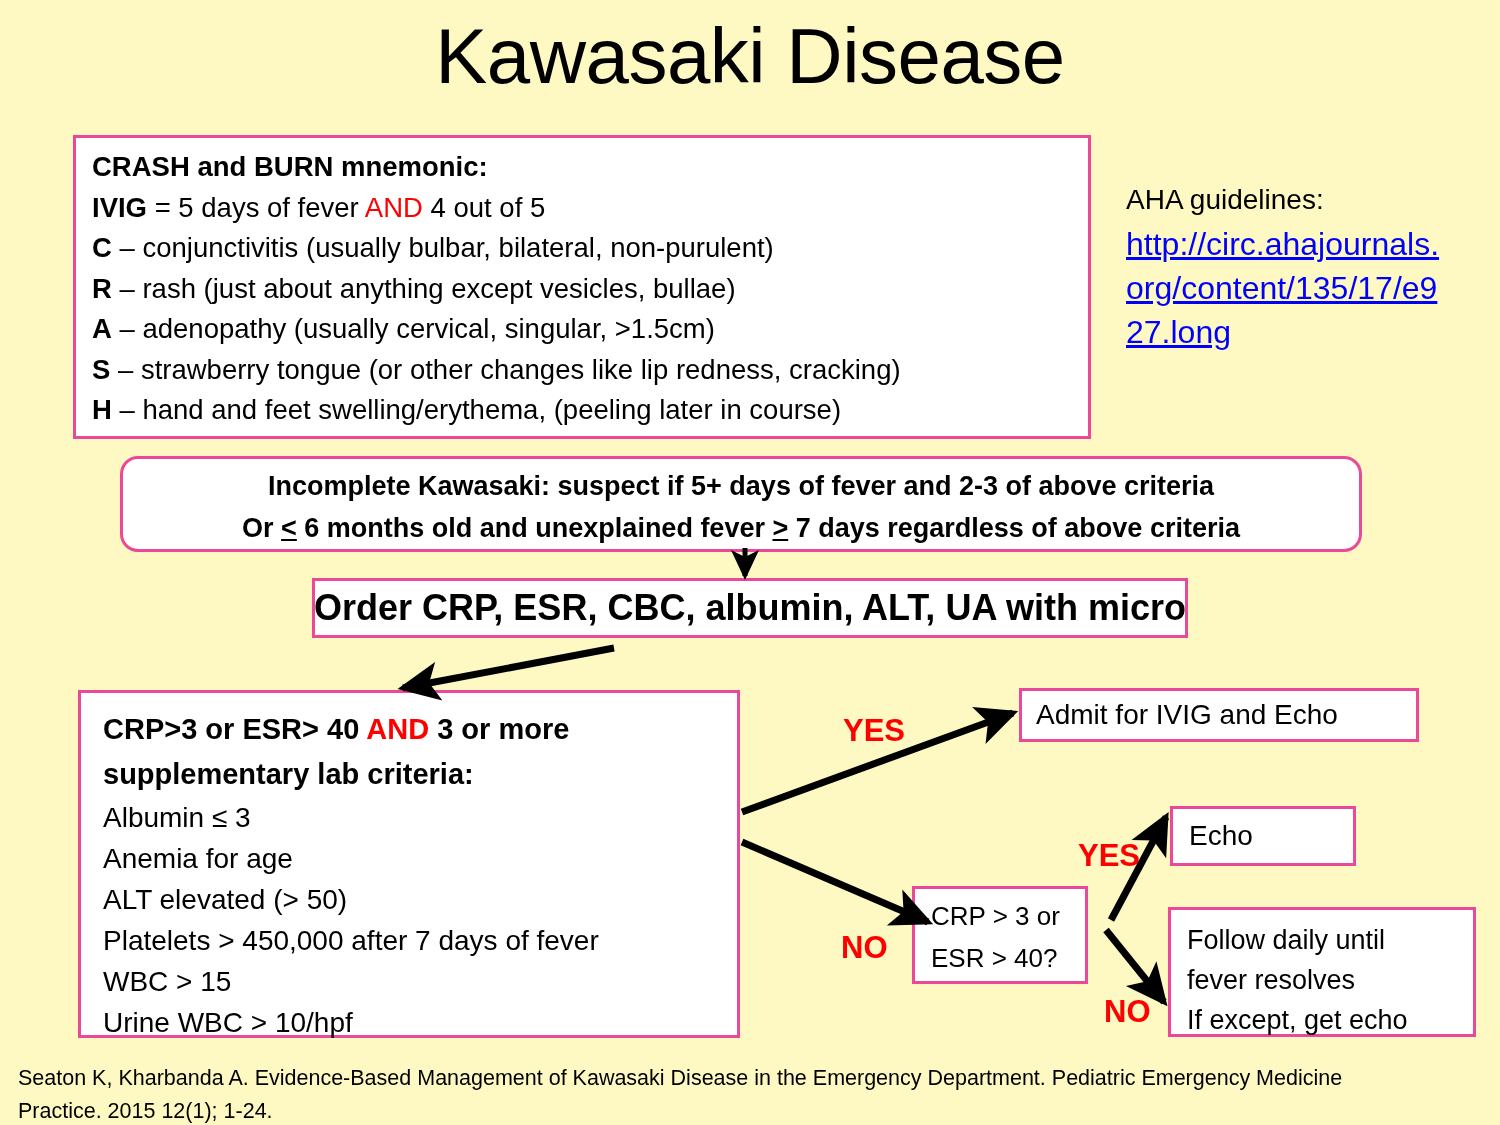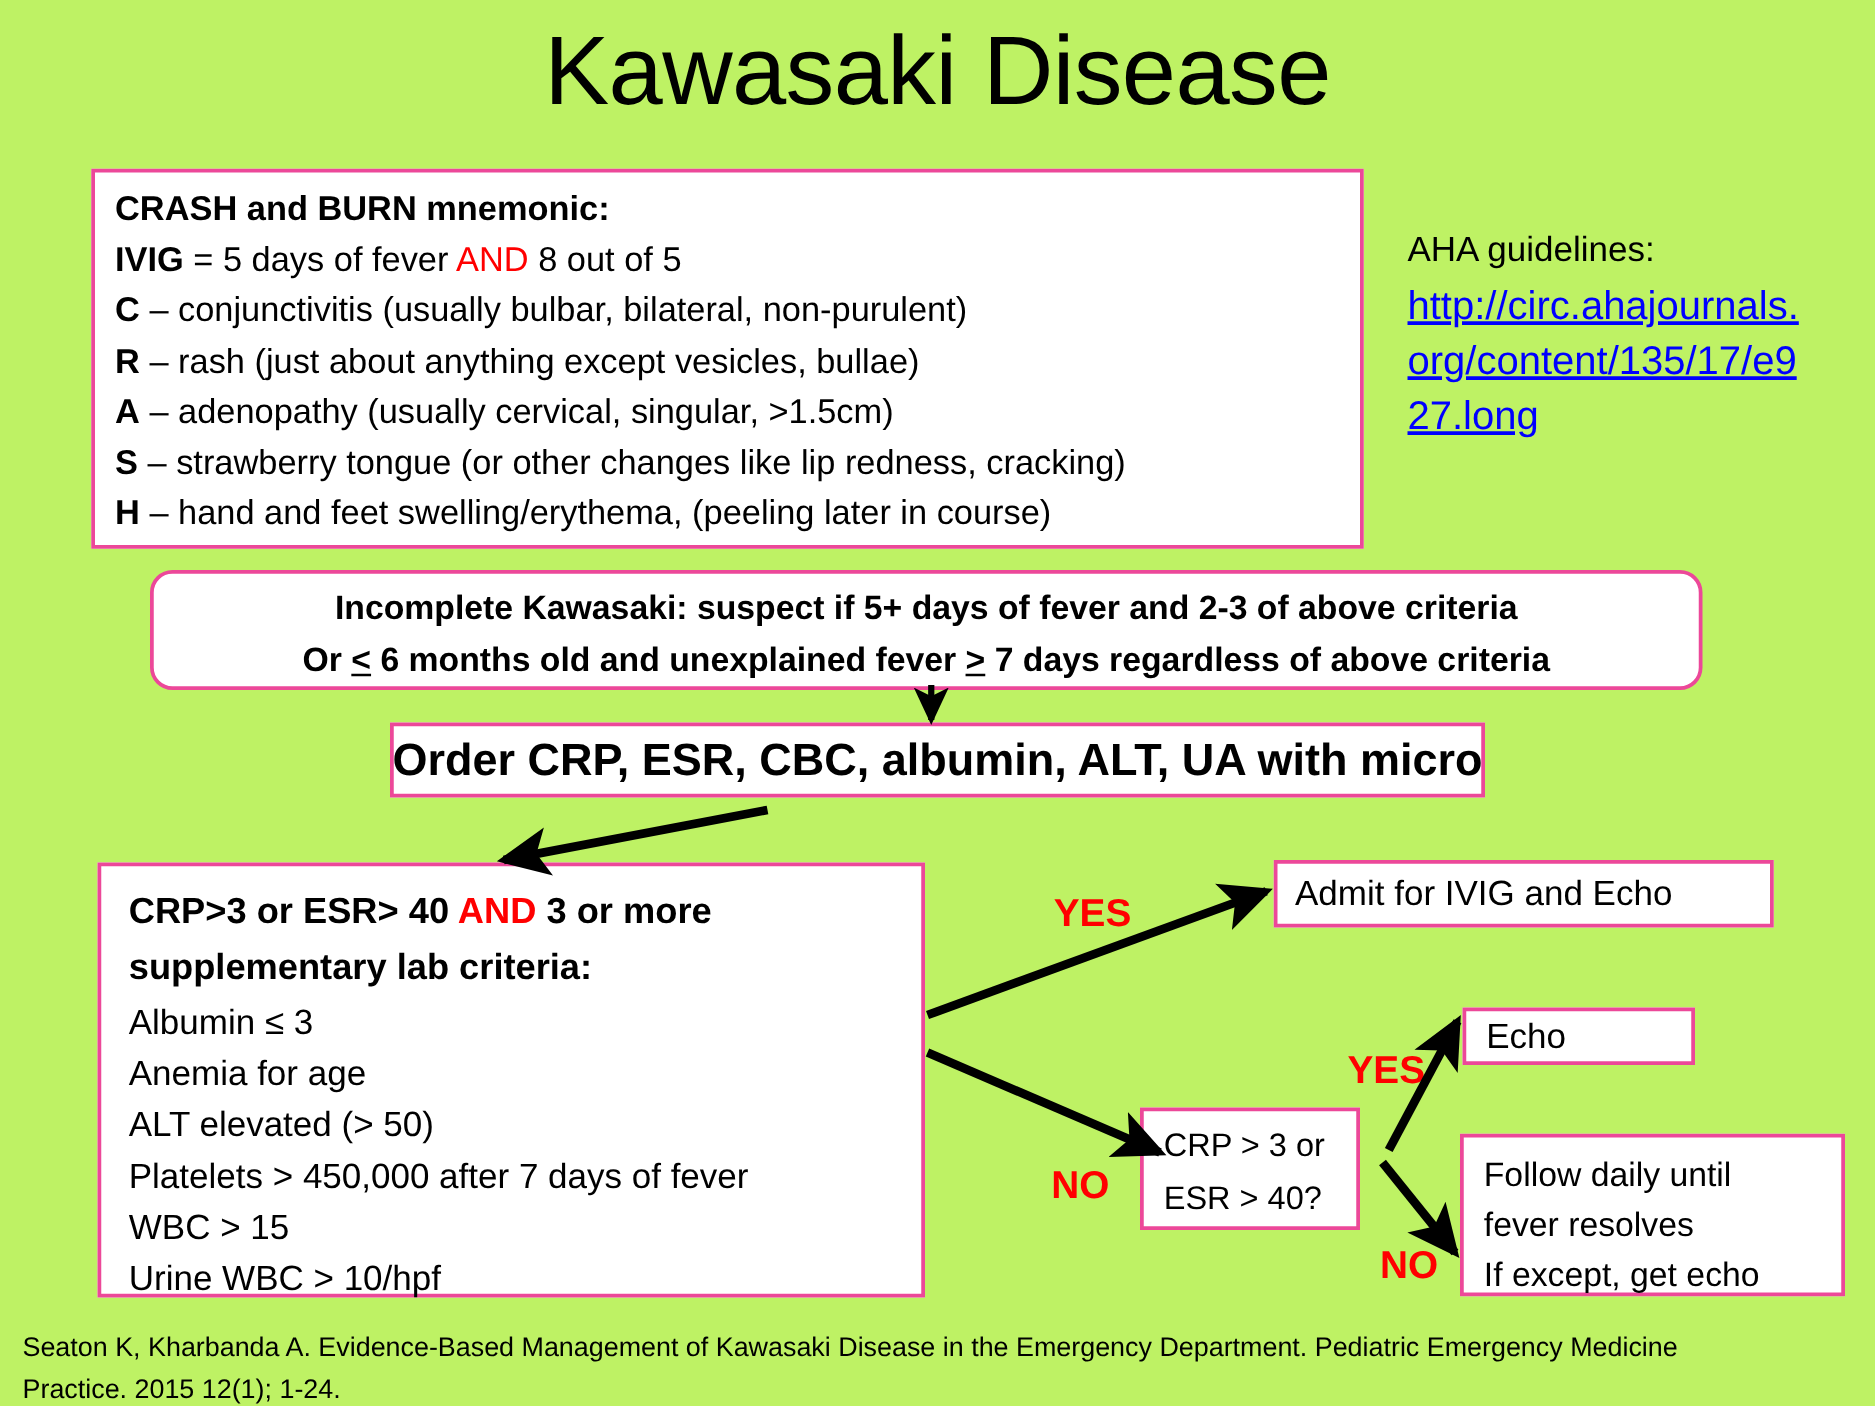--- a/index.html
+++ b/index.html
@@ -14,21 +14,21 @@
     overflow: hidden;
     font-family: "Liberation Sans", sans-serif;
     color: #000000;
   }
 
   #slide {
     position: absolute;
     left: 0; top: 0;
     width: 1500px;
     height: 1125px;
-    background: #bef264;
+    background: #fef9c3;
   }
 
   .title {
     position: absolute;
     left: 0;
     top: 16px;
     width: 1500px;
     text-align: center;
     font-size: 78px;
     line-height: 1.05;
@@ -146,21 +146,21 @@
     display: flex;
     align-items: center;
     padding-left: 14px;
   }
   #admit-text { font-size: 28px; white-space: nowrap; }
 
   #echo-box {
     left: 1170px;
     top: 806px;
     width: 186px;
-    height: 46px;
+    height: 60px;
     display: flex;
     align-items: center;
     padding-left: 16px;
   }
   #echo-text { font-size: 28px; white-space: nowrap; }
 
   #decision-box {
     left: 912px;
     top: 886px;
     width: 176px;
@@ -218,21 +218,21 @@
 
 <div id="slide">
 
   <div class="title">Kawasaki Disease</div>
 
   <div class="box" id="mnemonic-box">
     <div class="mn-line">
       <b>CRASH and BURN mnemonic:</b>
     </div>
     <div class="mn-line">
-      <b>IVIG</b><span> = 5 days of fever </span><span class="red">AND</span><span> 8 out of 5</span>
+      <b>IVIG</b><span> = 5 days of fever </span><span class="red">AND</span><span> 4 out of 5</span>
     </div>
     <div class="mn-line">
       <b>C</b><span> – conjunctivitis (usually bulbar, bilateral, non-purulent)</span>
     </div>
     <div class="mn-line">
       <b>R</b><span> – rash (just about anything except vesicles, bullae)</span>
     </div>
     <div class="mn-line">
       <b>A</b><span> – adenopathy (usually cervical, singular, &gt;1.5cm)</span>
     </div>

